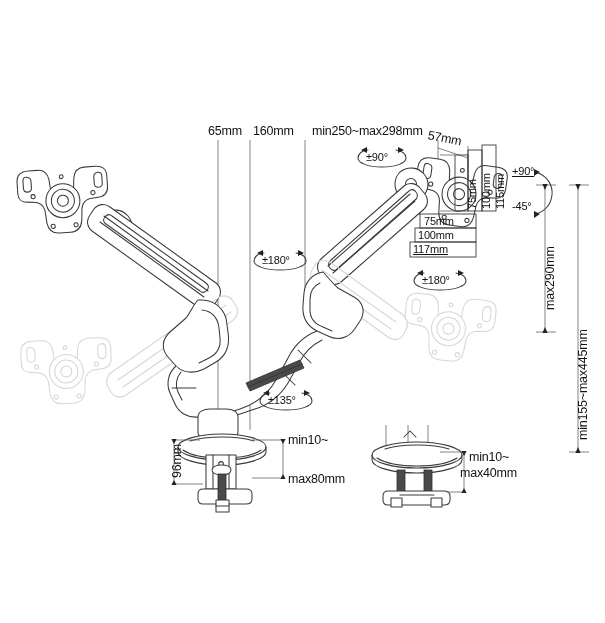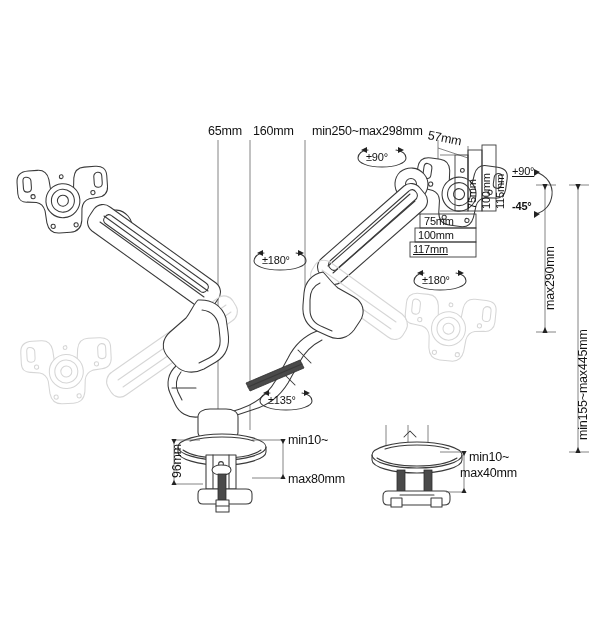--- a/index.html
+++ b/index.html
@@ -325,18 +325,18 @@
 <div class="lbl vert" style="left:576px;top:440px;">min155~max445mm</div>
 
 <div class="lbl vert" style="left:170px;top:478px;">96mm</div>
 <div class="lbl" style="left:288px;top:433px;">min10~</div>
 <div class="lbl" style="left:288px;top:472px;">max80mm</div>
 <div class="lbl" style="left:469px;top:450px;">min10~</div>
 <div class="lbl" style="left:460px;top:466px;">max40mm</div>
 
 <div class="lbl ang" style="left:366px;top:151px;">±90°</div>
 <div class="lbl ang" style="left:512px;top:165px;text-decoration:underline;">+90°</div>
-<div class="lbl ang" style="left:512px;top:200px;font-weight:bold;">-45°</div>
+<div class="lbl ang" style="left:512px;top:200px;">-45°</div>
 <div class="lbl ang" style="left:262px;top:254px;">±180°</div>
 <div class="lbl ang" style="left:422px;top:274px;">±180°</div>
 <div class="lbl ang" style="left:268px;top:394px;text-align:center;">±135°</div>
 
 </div>
 
 </body></html>

